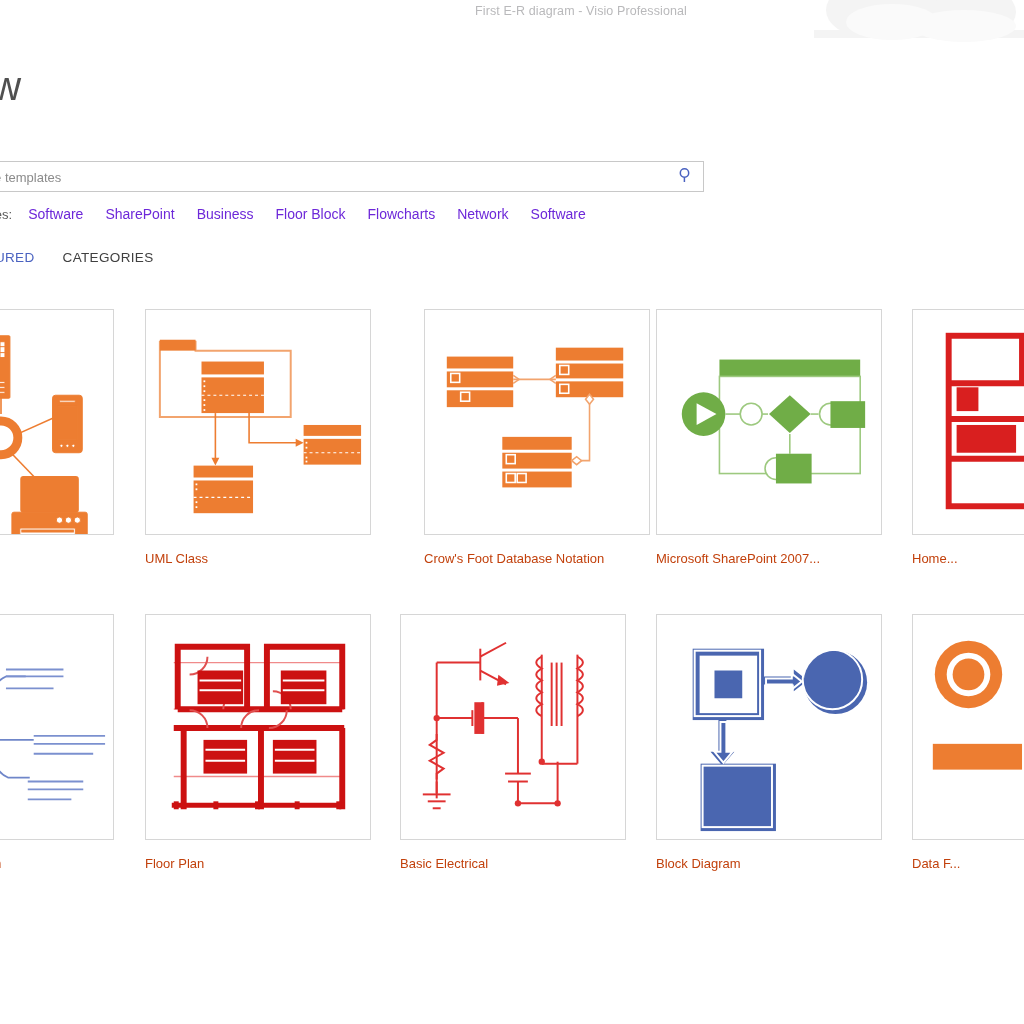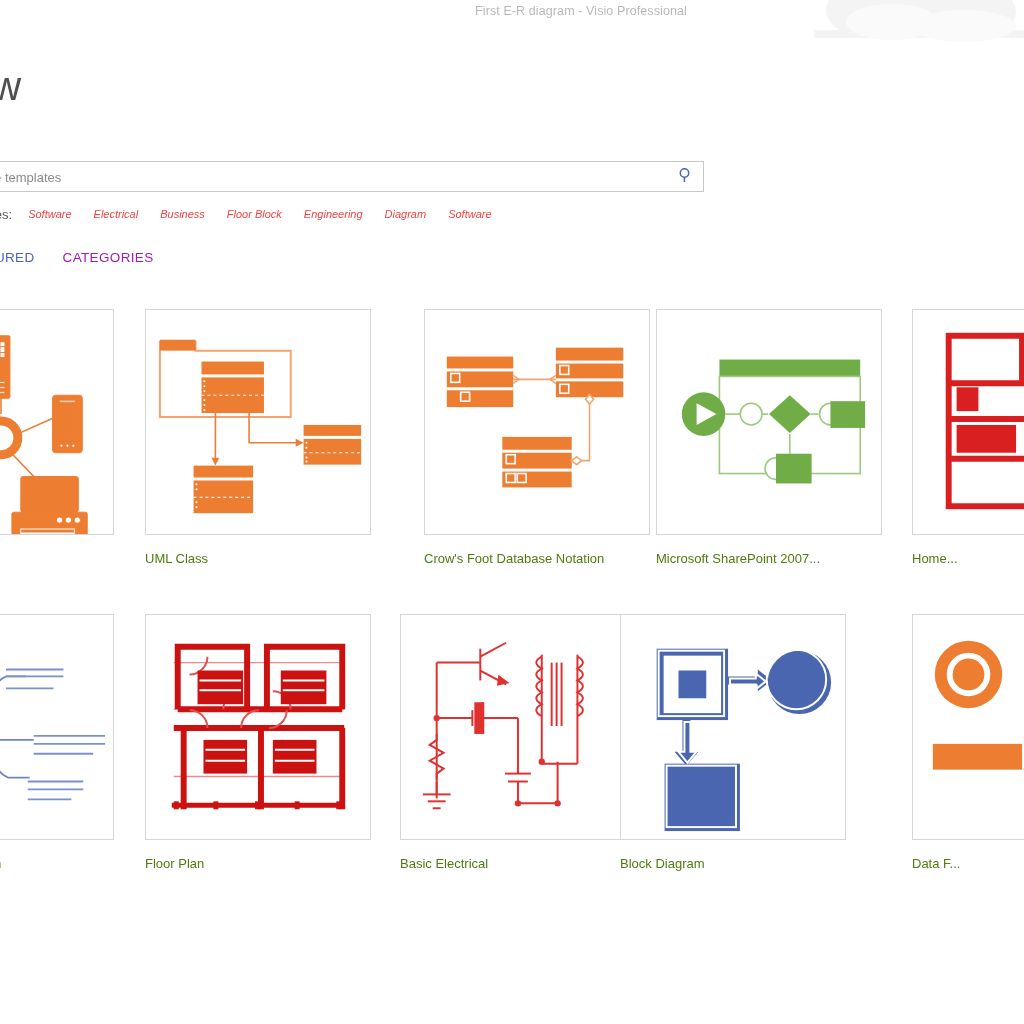--- a/index.html
+++ b/index.html
@@ -94,40 +94,39 @@
     display: flex;
     align-items: center;
     white-space: nowrap;
   }
   .suggested-label {
     font-size: 13px;
     color: #5a5a5a;
     margin-right: 16px;
   }
   .suggested-link {
-    font-size: 11px;
-    color: #ef4444;
+    font-size: 14px;
+    color: #6d28d9;
     margin-right: 22px;
     cursor: pointer;
     text-decoration: none;
-    font-style: italic;
   }
 
   
   .tabs {
     position: absolute;
     left: -40px; top: 250px;
     display: flex;
     align-items: center;
     white-space: nowrap;
   }
   .tab {
     font-size: 13.5px;
     letter-spacing: .35px;
-    color: #a21caf;
+    color: #404040;
     margin-right: 28px;
     cursor: pointer;
   }
   .tab.active { color: #4a62c0; }
 
   
   .gallery {
     position: absolute;
     left: -112px; top: 309px;
     width: 1400px;
@@ -146,21 +145,21 @@
     border: 1px solid #d6d6d6;
     box-sizing: border-box;
     background: #ffffff;
     position: relative;
     overflow: hidden;
   }
   .thumb svg { display: block; width: 100%; height: 100%; }
   .card-label {
     margin-top: 16px;
     font-size: 13px;
-    color: #4d7c0f;
+    color: #c2410c;
     white-space: nowrap;
     overflow: hidden;
     text-overflow: ellipsis;
     line-height: 16px;
   }
 </style>
 </head>
 <body>
 
 <div id="root">
@@ -193,25 +192,25 @@
           <circle cx="6.5" cy="6" r="4.2" fill="none" stroke="#4a62c0" stroke-width="1.5"></circle>
           <line x1="6.4" y1="10.2" x2="6.4" y2="15" stroke="#4a62c0" stroke-width="1.5"></line>
         </svg>
       </span>
     </button>
   </div>
 
   <div class="suggested">
     <span class="suggested-label">Suggested searches:</span>
     <span class="suggested-link">Software</span>
-    <span class="suggested-link">Electrical</span>
+    <span class="suggested-link">SharePoint</span>
     <span class="suggested-link">Business</span>
     <span class="suggested-link">Floor Block</span>
-    <span class="suggested-link">Engineering</span>
-    <span class="suggested-link">Diagram</span>
+    <span class="suggested-link">Flowcharts</span>
+    <span class="suggested-link">Network</span>
     <span class="suggested-link">Software</span>
   </div>
 
   <div class="tabs">
     <span class="tab active">FEATURED</span>
     <span class="tab">CATEGORIES</span>
   </div>
 
   <div class="gallery">
 
@@ -597,21 +596,21 @@
               <line x1="60" y1="136" x2="100" y2="136"></line>
               <line x1="60" y1="147" x2="100" y2="147"></line>
               <line x1="130" y1="136" x2="170" y2="136"></line>
               <line x1="130" y1="147" x2="170" y2="147"></line>
             </g>
           </svg>
         </div>
         <div class="card-label">Floor Plan</div>
       </div>
 
-      <div class="card" style="left:732px">
+      <div class="card" style="left:768px">
         <div class="thumb">
           <svg viewBox="0 0 226 226" xmlns="http://www.w3.org/2000/svg">
             <g fill="#4a66b0">
 
               <rect x="36" y="34" width="72" height="72"></rect>
               <rect x="43" y="41" width="58" height="58" fill="#ffffff"></rect>
               <rect x="58" y="56" width="28" height="28"></rect>
 
               <path d="M108 62 h30 v-7 l14 11 l-14 11 v-7 h-30 z"></path>
 

